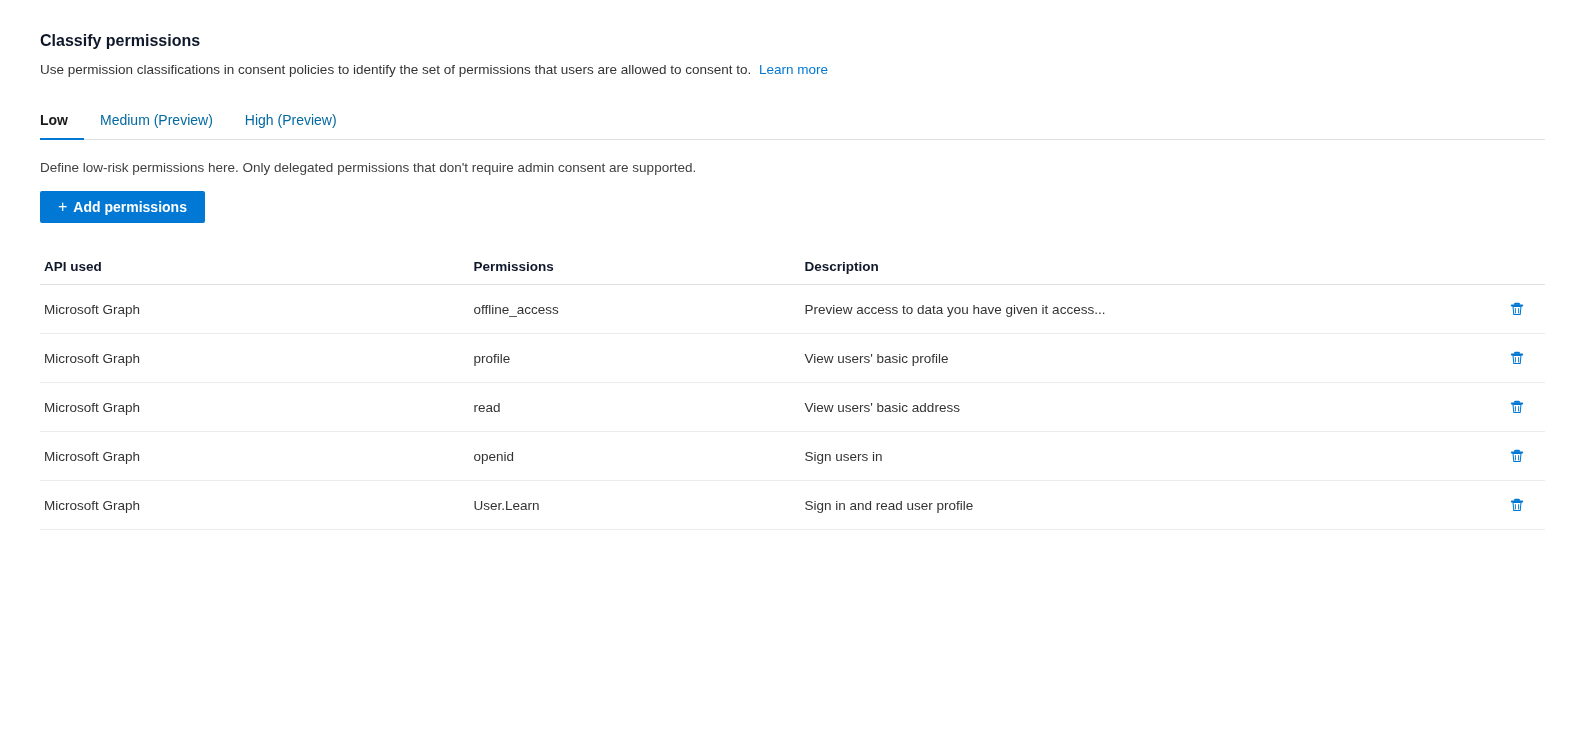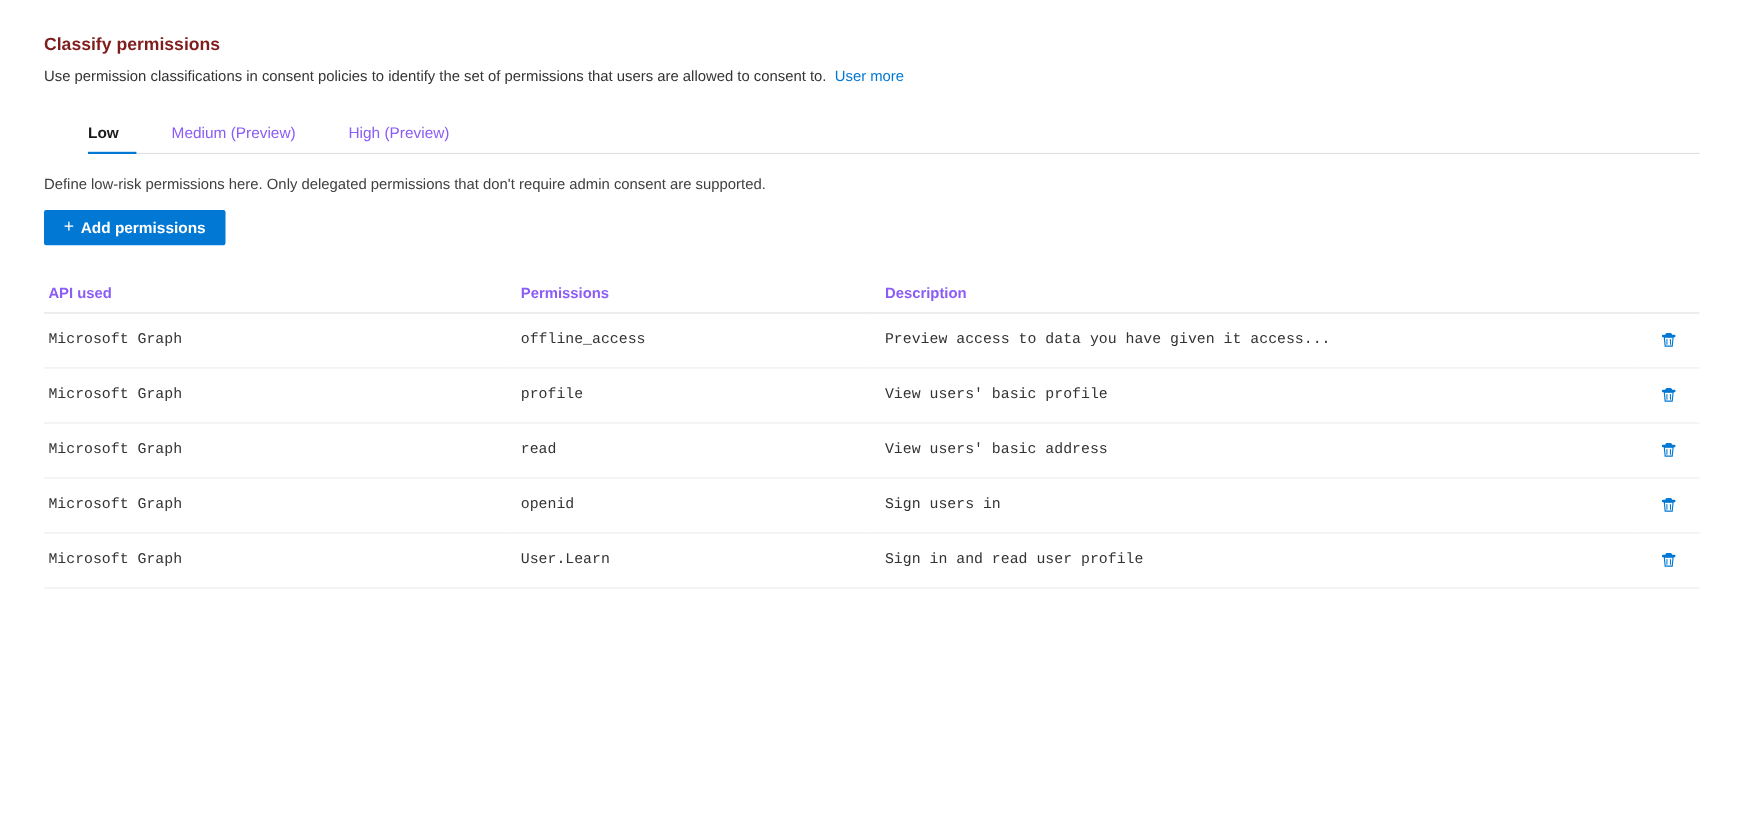--- a/index.html
+++ b/index.html
@@ -13,50 +13,49 @@
       font-size: 14px;
       color: #1a1a1a;
       background: #ffffff;
       padding: 32px 40px;
     }
 
     .page-title {
       font-size: 16px;
       font-weight: 700;
       margin-bottom: 10px;
-      color: #7f1d1d;
+      color: #0f172a;
     }
 
     .description-text {
       font-size: 13.5px;
       color: #333;
       margin-bottom: 24px;
       line-height: 1.5;
     }
 
     .learn-more-link {
       color: #0078d4;
       text-decoration: none;
       cursor: pointer;
     }
 
     .tabs {
       display: flex;
       align-items: flex-end;
       border-bottom: 1px solid #e0e0e0;
       margin-bottom: 20px;
-      gap: 16px;
-      margin-left: 40px;
+      gap: 0;
     }
 
     .tab {
       padding: 8px 16px 10px 0;
       font-size: 14px;
       cursor: pointer;
-      color: #8b5cf6;
+      color: #0369a1;
       border-bottom: 2px solid transparent;
       margin-bottom: -1px;
       margin-right: 16px;
       white-space: nowrap;
     }
 
     .tab.active {
       color: #1a1a1a;
       font-weight: 700;
       border-bottom: 2px solid #0078d4;
@@ -92,35 +91,34 @@
     .permissions-table {
       width: 100%;
       border-collapse: collapse;
     }
 
     .permissions-table thead tr th {
       text-align: left;
       font-weight: 700;
       font-size: 13.5px;
       padding: 8px 12px 10px 12px;
-      color: #8b5cf6;
+      color: #0f172a;
       border-bottom: 1px solid #e0e0e0;
     }
 
     .permissions-table thead tr th:first-child {
       padding-left: 4px;
     }
 
     .permissions-table tbody tr td {
       padding: 12px 12px;
       font-size: 13.5px;
       color: #333;
       border-bottom: 1px solid #ebebeb;
       vertical-align: middle;
-      font-family: Liberation Mono, monospace;
     }
 
     .permissions-table tbody tr td:first-child {
       padding-left: 4px;
     }
 
     .col-api {
       width: 28%;
     }
 
@@ -162,21 +160,21 @@
 <body>
 
 
 
 
 <h1 class="page-title">Classify permissions</h1>
 
 
 <p class="description-text">
   <span>Use permission classifications in consent policies to identify the set of permissions that users are allowed to consent to.</span>
-  &nbsp;<a class="learn-more-link" href="#">User more</a>
+  &nbsp;<a class="learn-more-link" href="#">Learn more</a>
 </p>
 
 
 <div class="tabs">
   <div class="tab active">Low</div>
   <div class="tab">Medium (Preview)</div>
   <div class="tab">High (Preview)</div>
 </div>
 
 

